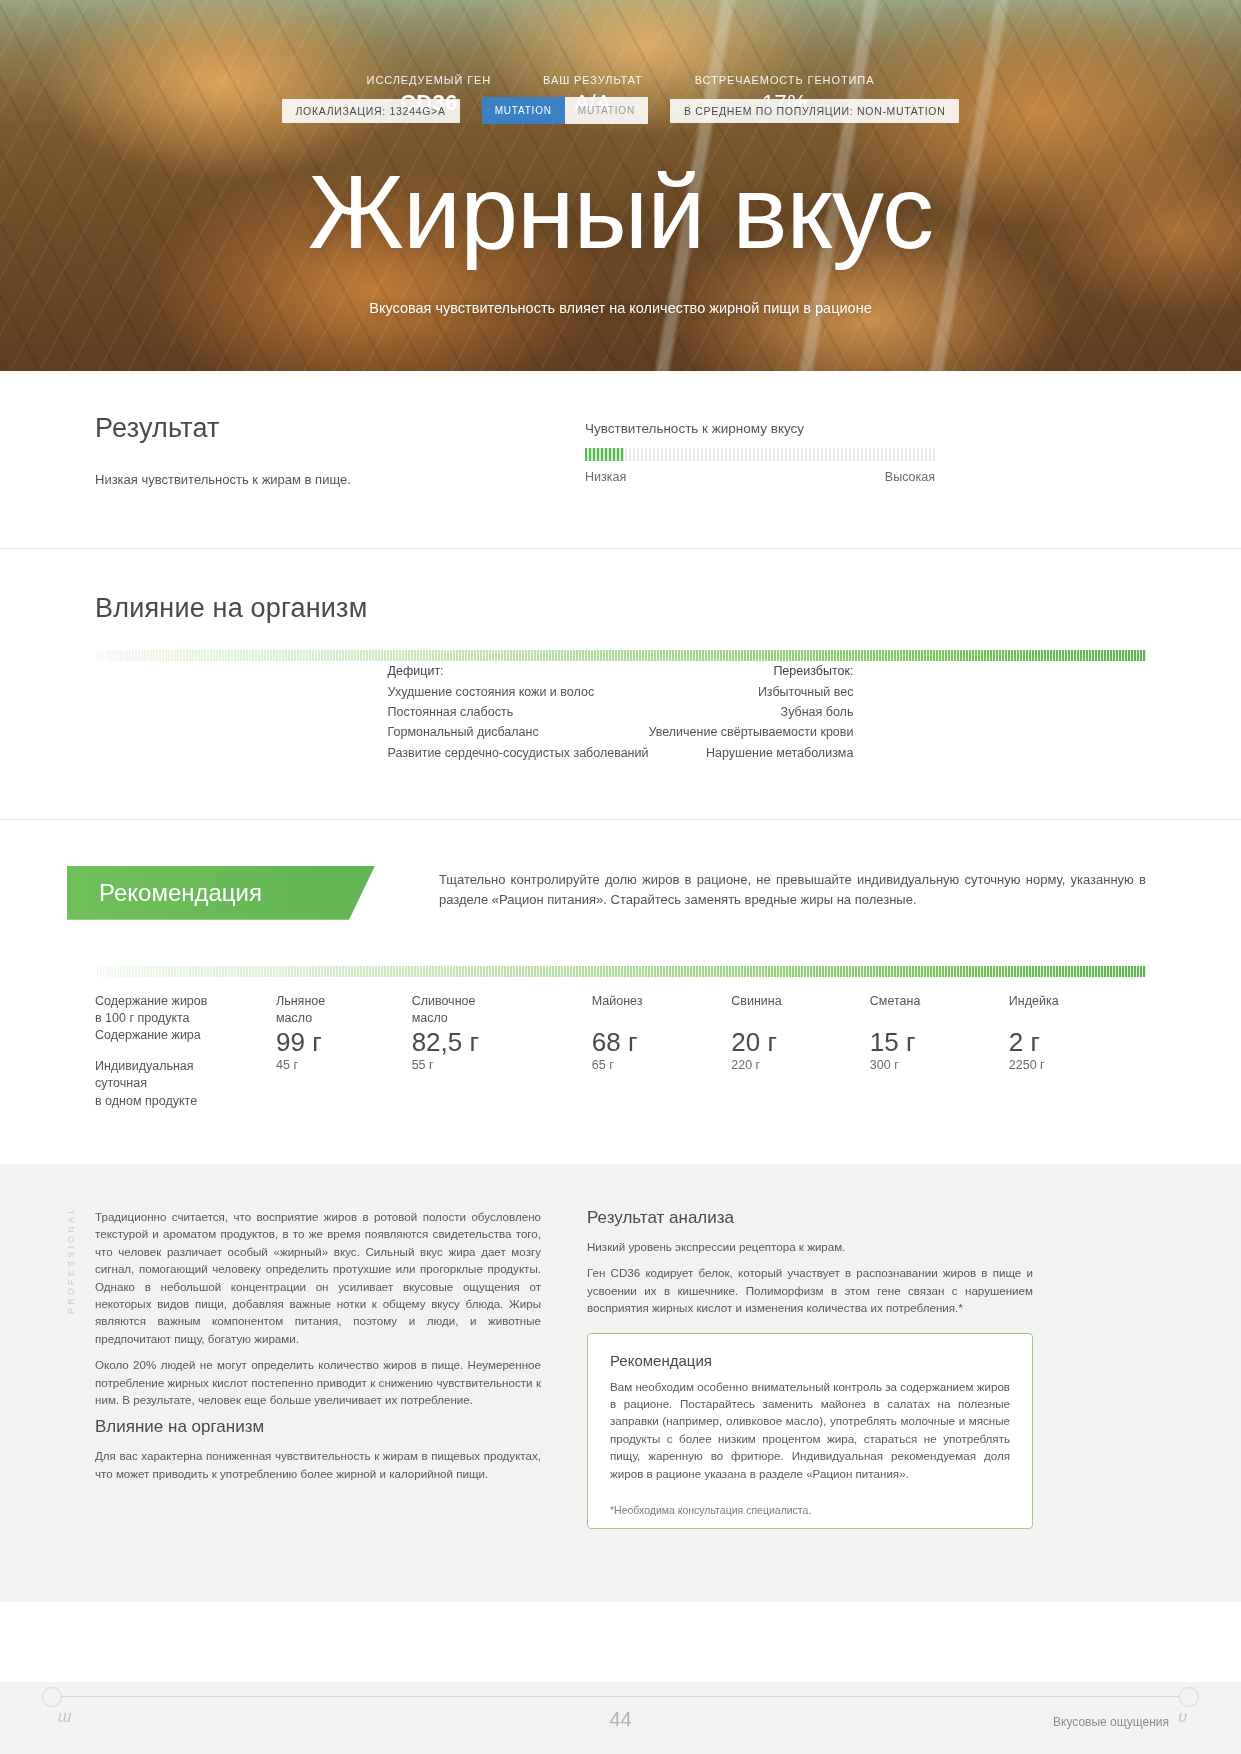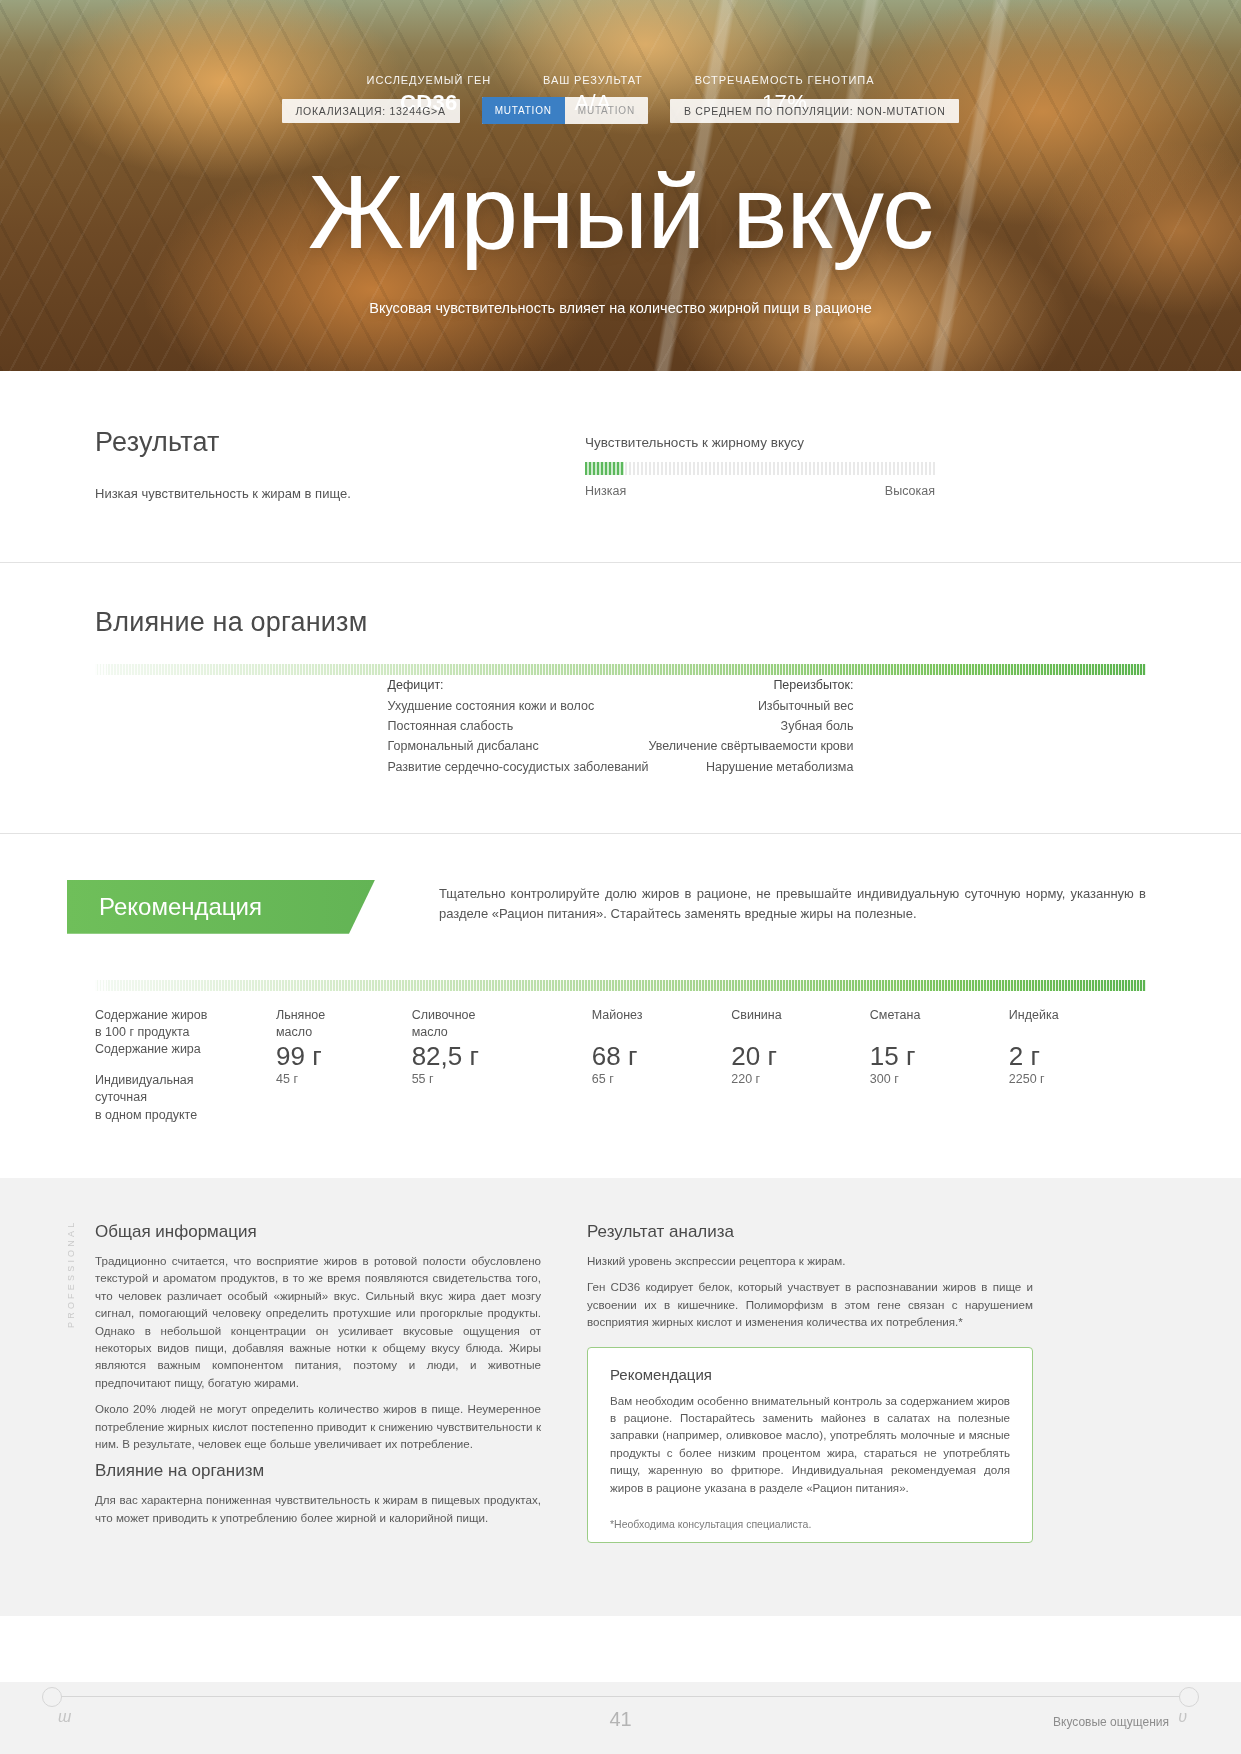--- a/index.html
+++ b/index.html
@@ -87,21 +87,21 @@
     position:absolute;top:298px;left:0;width:100%;
     text-align:center;color:#fff;
     font-size:14.5px;line-height:1.45;font-weight:300;
     text-shadow:0 1px 8px rgba(0,0,0,.25);
   }
 
   
   .sec{padding:0 95px;}
   .divider{height:1px;background:#e2e2e2;margin:0;}
 
-  .result-sec{display:flex;padding-top:56px;padding-bottom:58px;}
+  .result-sec{display:flex;padding-top:42px;padding-bottom:58px;}
   .result-left{width:420px;}
   h2.block-title{
     font-size:27px;font-weight:300;color:#4a4a4a;margin:0 0 26px 0;letter-spacing:.2px;
   }
   .result-desc{font-size:13px;color:#555;line-height:1.5;}
 
   .scale-wrap{flex:1;padding-top:8px;padding-left:70px;}
   .scale-title{font-size:13.5px;color:#555;margin-bottom:12px;}
   .scale-bar{
     position:relative;height:13px;width:350px;
@@ -339,21 +339,20 @@
         <td class="small-val">2250 г</td>
       </tr>
     </tbody>
       </table>
   </div>
 
   <div class="info-sec">
     <div class="side-vert">PROFESSIONAL</div>
     <div class="info-cols">
       <div class="info-col">
-        <h3 class="info-title">Общая информация</h3>
         <p class="info-p">Традиционно считается, что восприятие жиров в ротовой полости обусловлено текстурой и ароматом продуктов, в то же время появляются свидетельства того, что человек различает особый «жирный» вкус. Сильный вкус жира дает мозгу сигнал, помогающий человеку определить протухшие или прогорклые продукты. Однако в небольшой концентрации он усиливает вкусовые ощущения от некоторых видов пищи, добавляя важные нотки к общему вкусу блюда. Жиры являются важным компонентом питания, поэтому и люди, и животные предпочитают пищу, богатую жирами.</p>
         <p class="info-p">Около 20% людей не могут определить количество жиров в пище. Неумеренное потребление жирных кислот постепенно приводит к снижению чувствительности к ним. В результате, человек еще больше увеличивает их потребление.</p>
         <h3 class="info-title info-gap">Влияние на организм</h3>
         <p class="info-p">Для вас характерна пониженная чувствительность к жирам в пищевых продуктах, что может приводить к употреблению более жирной и калорийной пищи.</p>
       </div>
       <div class="info-col">
         <h3 class="info-title">Результат анализа</h3>
         <p class="info-p">Низкий уровень экспрессии рецептора к жирам.</p>
         <p class="info-p">Ген CD36 кодирует белок, который участвует в распознавании жиров в пище и усвоении их в кишечнике. Полиморфизм в этом гене связан с нарушением восприятия жирных кислот и изменения количества их потребления.*</p>
 
@@ -363,17 +362,17 @@
           <div class="rec-note">*Необходима консультация специалиста.</div>
         </div>
       </div>
     </div>
   </div>
 
   <div class="footer">
     <div class="footer-line"></div>
     <div class="footer-mark">ш</div>
     <div class="footer-mark2">ʋ</div>
-    <div class="footer-page">41</div>
+    <div class="footer-page">44</div>
     <div class="footer-right">Вкусовые ощущения</div>
   </div>
 
 </div>
 
 </body></html>

